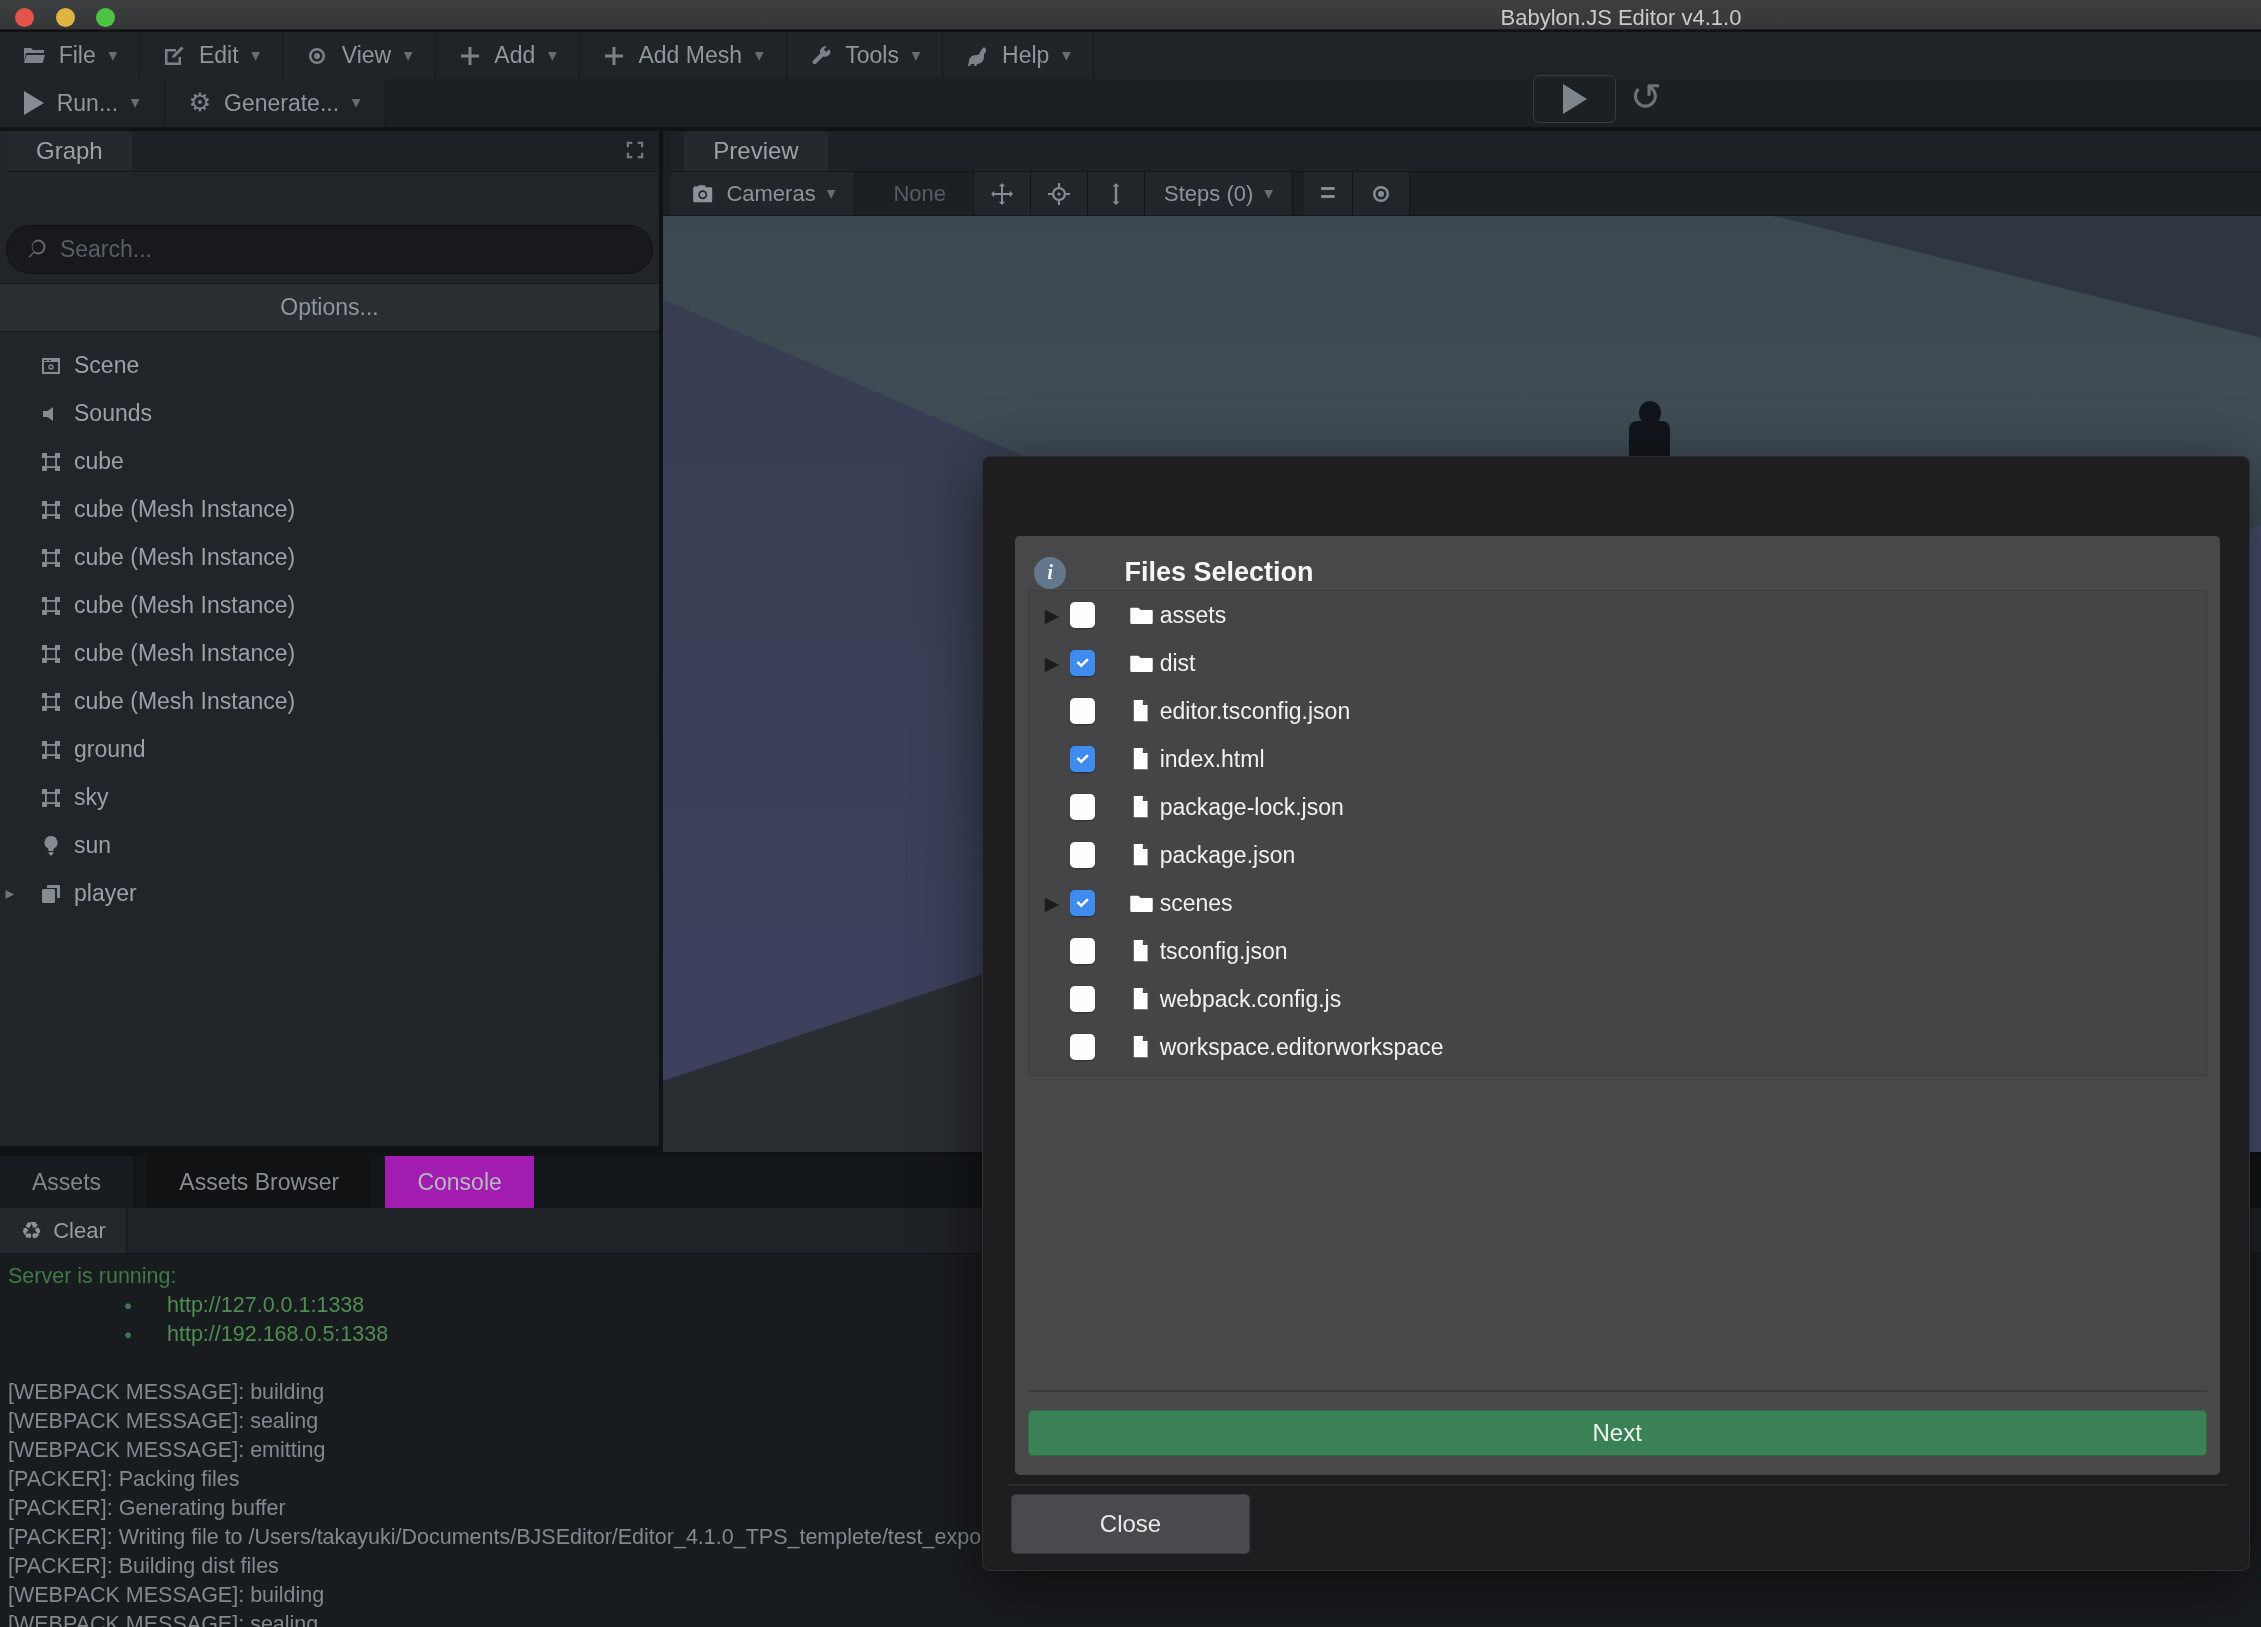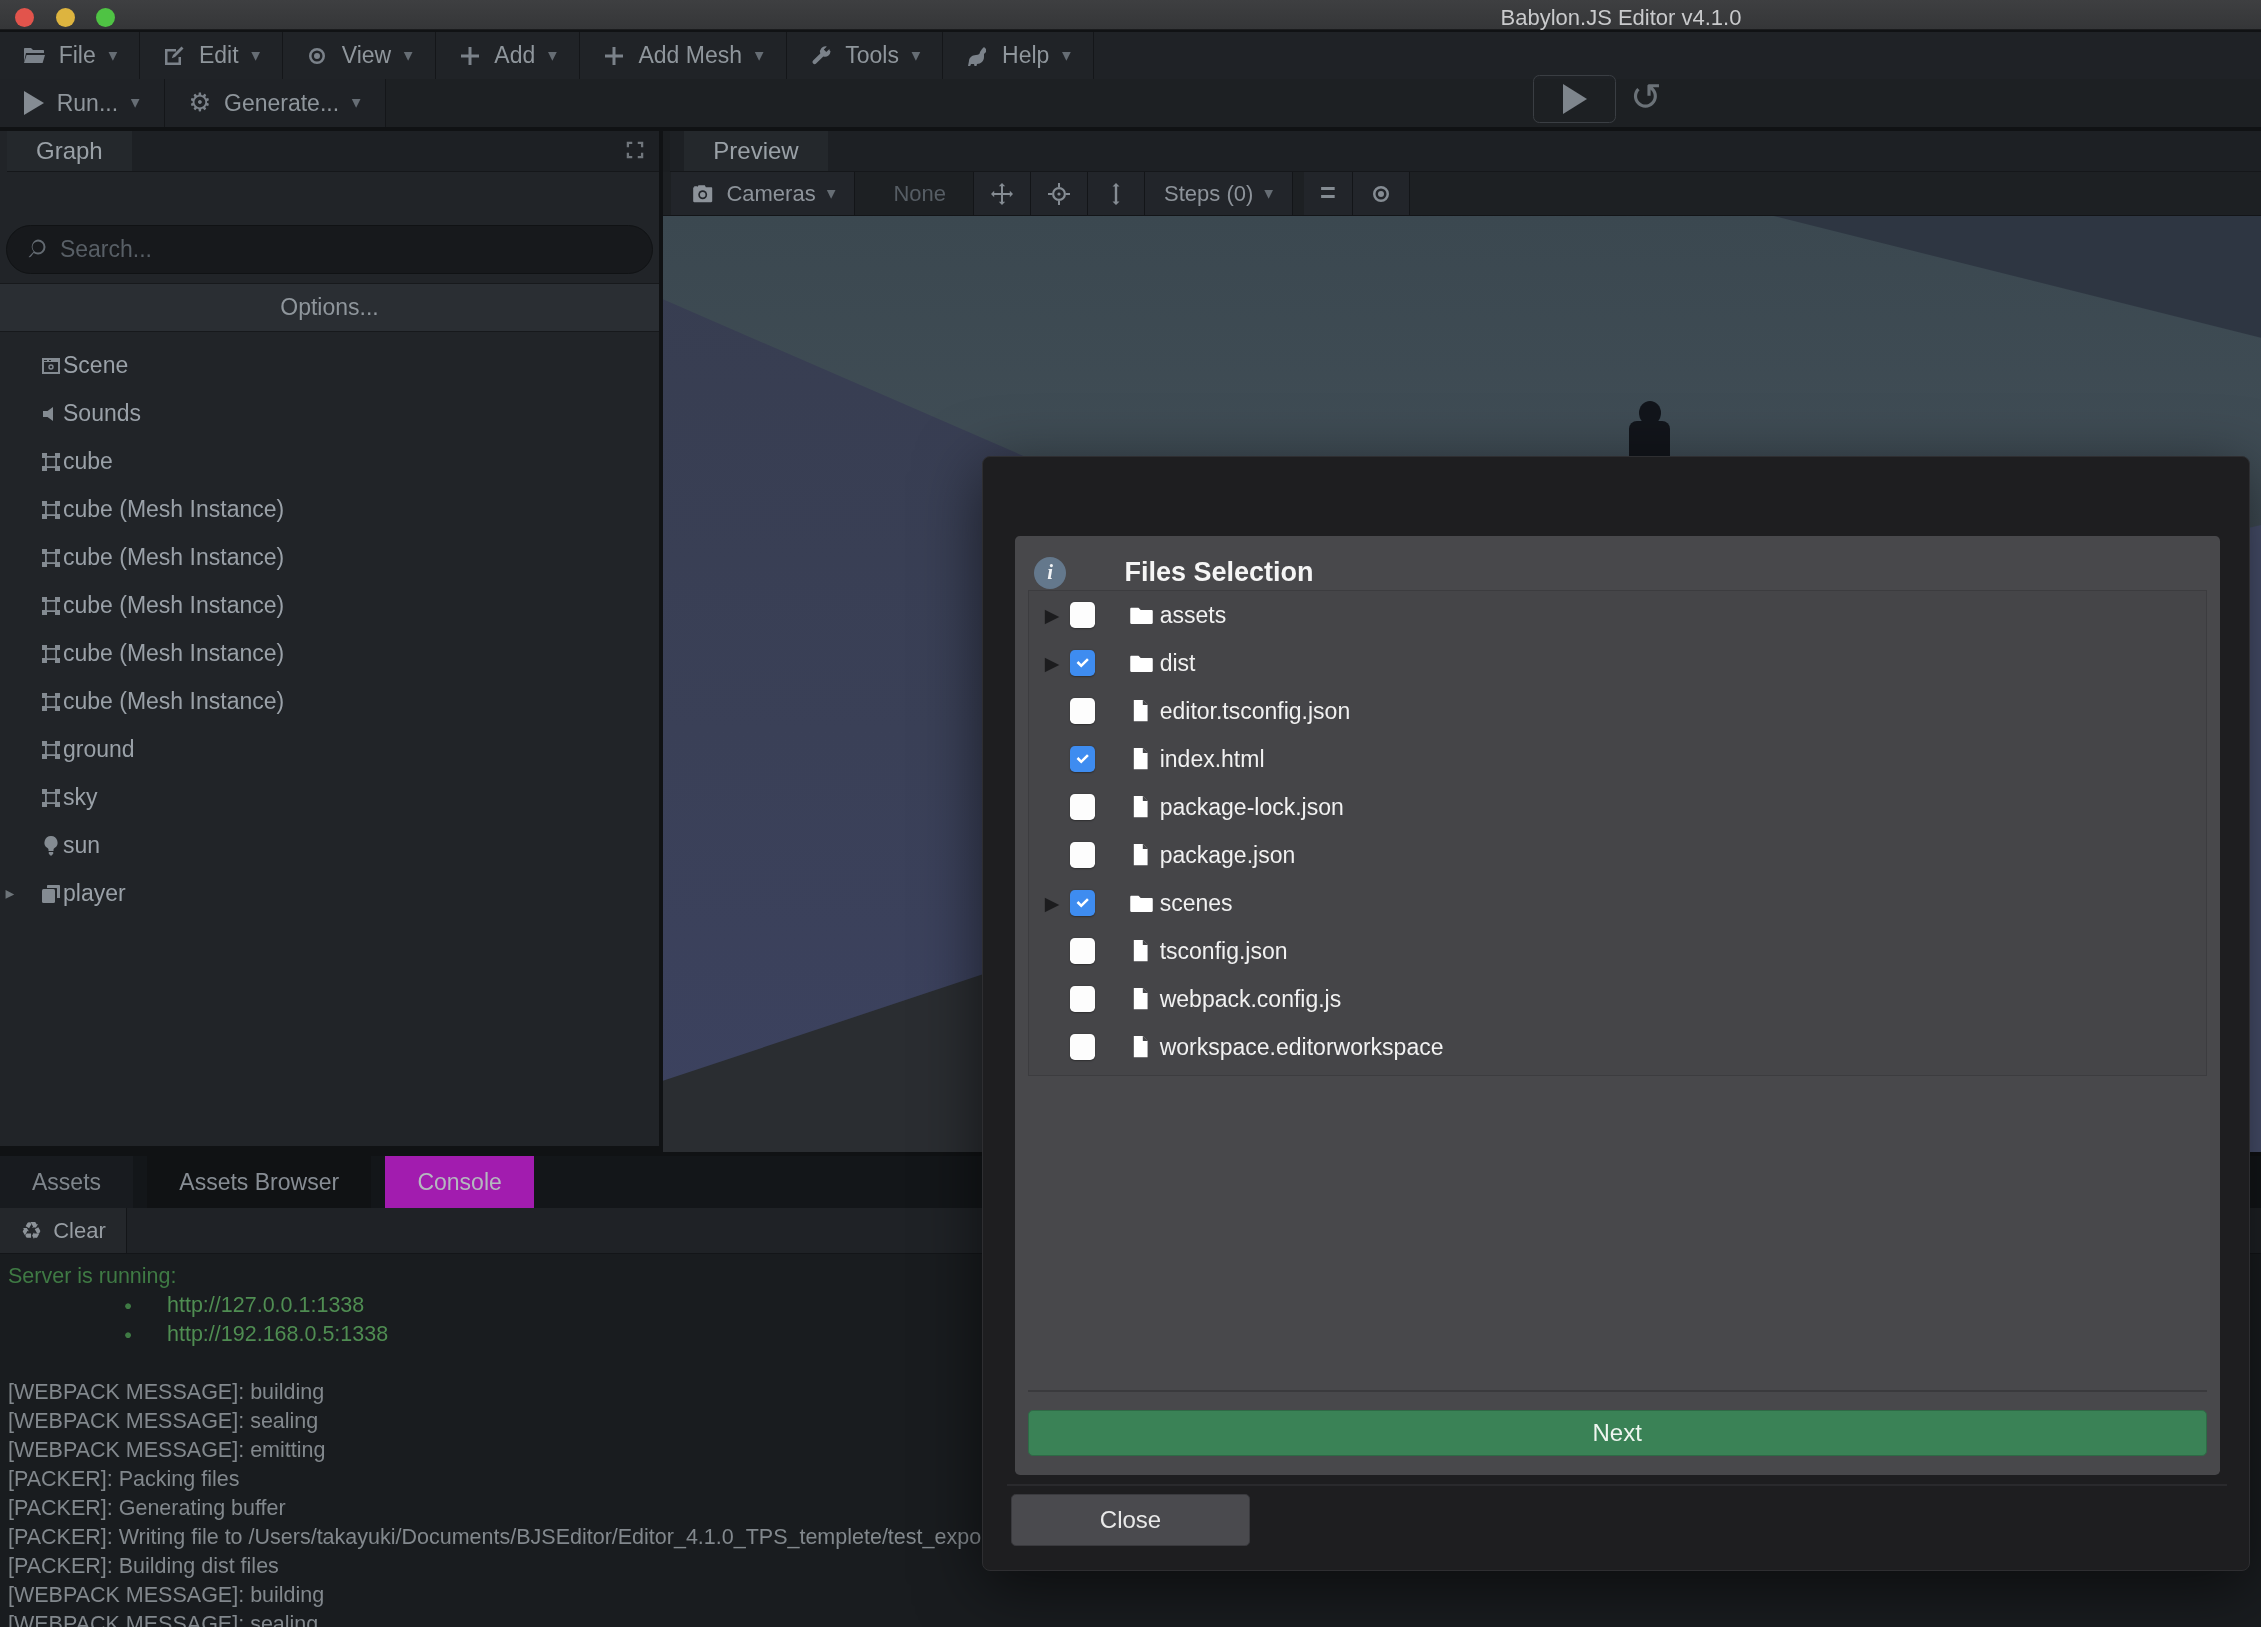--- a/index.html
+++ b/index.html
@@ -42,21 +42,21 @@
                  background:#17191c; border:1.6px solid #101214; padding:0 17.5px;margin-top:43px; }
   .search-pill input { flex:1; background:transparent; border:none; outline:none;
                        color:#9aa1a7; font-size:23px; font-family:"Liberation Sans",sans-serif; }
   .search-pill input::placeholder { color:#585f66; }
   .options-bar { height:49px; background:#2a2e33; display:flex; align-items:center; justify-content:center;
                  color:#8f969c; font-size:23px; border-top:1.6px solid #17191c; border-bottom:1.6px solid #17191c; }
   .tree { padding-top:9.5px; }
   .tree-row { position:relative; height:48px; display:flex; align-items:center; color:#9aa1a8; font-size:23px; }
   .tree-row .node-caret { position:absolute; left:5.6px; color:#6d7479; font-size:17.5px; }
   .tree-row .ti { position:absolute; left:39px; color:#848b92; }
-  .tree-row .tlabel { position:absolute; left:63px; white-space:nowrap; }
+  .tree-row .tlabel { position:absolute; left:74px; white-space:nowrap; }
 
   
   .preview-panel { position:absolute; left:663px; top:131px; width:1598px; height:1021px; background:#1b1e21; }
   .pt-bar { position:absolute; left:0; top:41px; width:100%; height:44px; background:#1d2023;
             display:flex; align-items:center; border-bottom:1.6px solid #131518; }
   .pt-btn { height:100%; display:flex; align-items:center; gap:11px; padding:0 19px;
             color:#8d939a; font-size:22px; background:#22252a; border-right:1.6px solid #131518; }
   .pt-ibtn { height:100%; display:flex; align-items:center; justify-content:center; padding:0 16px;
              color:#858c93; background:#22252a; border-right:1.6px solid #131518; }
   .pt-none { height:100%; display:flex; align-items:center; padding:0 27px; color:#565d64;
@@ -115,21 +115,21 @@
   .checkbox svg { display:none; }
   .checkbox.checked { background:#3e8cf0; }
   .checkbox.checked svg { display:block; }
   .file-row .fi { position:absolute; left:99px; color:#ffffff; }
   .file-row .fname { position:absolute; left:131px; color:#f1f1f1; font-size:23px; white-space:nowrap; }
   .next-sep { position:absolute; left:12.7px; top:854px; width:1179px; height:1.6px; background:#3a3a3d; }
   .next-btn { position:absolute; left:12.7px; top:874px; width:1179px; height:46px; background:#3a8256;
               border:0.8px solid #2e6b46; border-radius:4.8px; display:flex; align-items:center; justify-content:center;
               color:#eef5ef; font-size:24px; }
   .close-sep { position:absolute; left:24px; top:1027px; width:1220px; height:1.6px; background:#2a2a2d; }
-  .close-btn { position:absolute; left:28px; top:1037px; width:239px; height:52px; background:#4a4a4e;
+  .close-btn { position:absolute; left:28px; top:1037px; width:239px; height:60px; background:#4a4a4e;
                border:0.8px solid #3a3a3e; border-radius:4.8px; display:flex; align-items:center; justify-content:center;
                color:#e9e9e9; font-size:24px; }
 </style>
 </head>
 <body>
 
 <svg width="0" height="0" style="position:absolute">
   <defs>
     <symbol id="i-folder" viewBox="0 0 24 24">
         <path d="M2 5c0-.6.4-1 1-1h6l2 2h10c.6 0 1 .4 1 1v2H4l-2 9z"></path>

